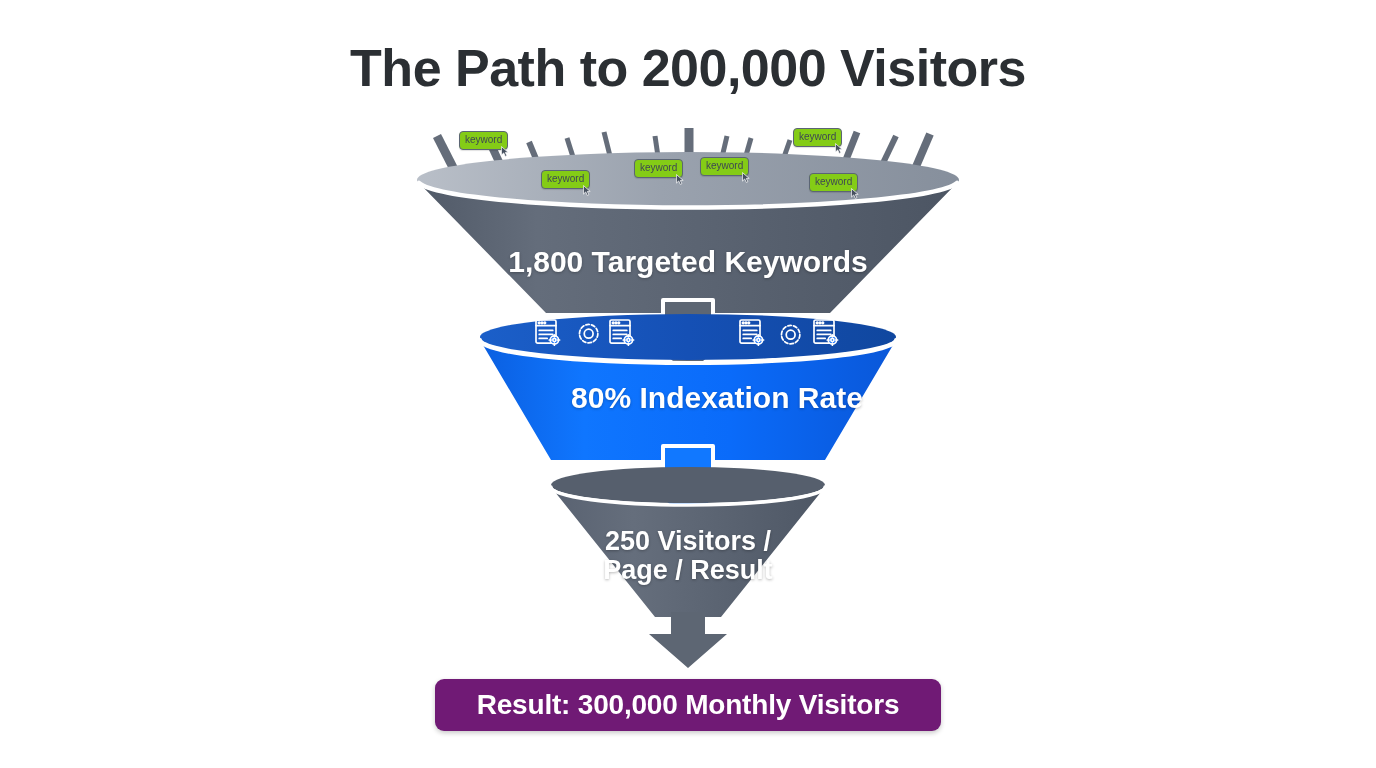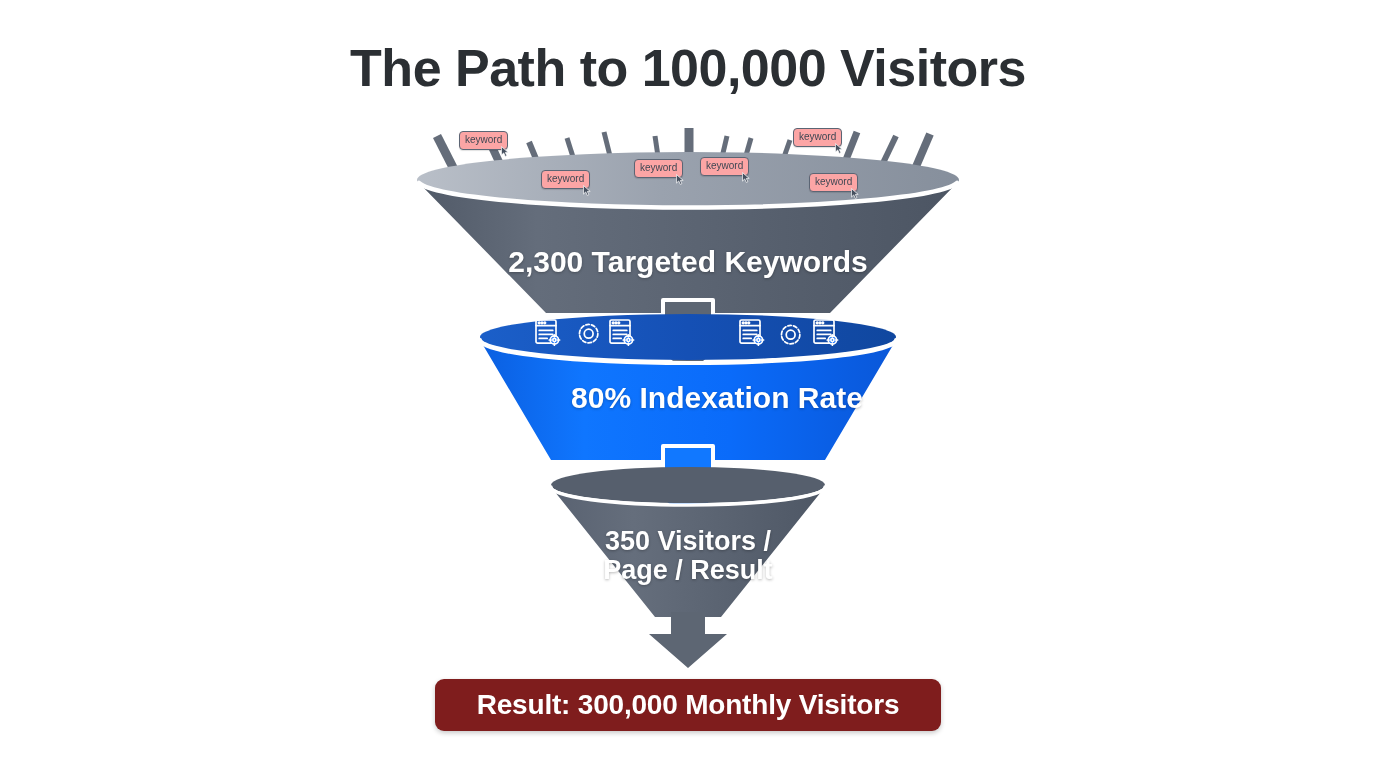--- a/index.html
+++ b/index.html
@@ -36,59 +36,59 @@
     text-shadow:0 1px 3px rgba(0,0,0,0.28);
     pointer-events:none;
   }
   #label-keywords { top:246px; font-size:30px; }
   #label-index    { top:382px; font-size:30px;margin-left:29px; }
   #label-visitors { top:527px; font-size:27px; }
 
   
   .kw {
     position:absolute;
-    background:#fca5a5;
+    background:#84cc16;
     border:1.4px solid #5b6574;
     border-radius:4px;
     color:#3e4753;
     font-size:10px;
     line-height:1;
     padding:3px 5px 4px 5px;
     white-space:nowrap;
     box-shadow:0 1px 1px rgba(0,0,0,0.12);
   }
   .kw .cursor {
     position:absolute;
     right:-3px; bottom:-8px;
     width:9px; height:11px;
   }
 
   
   .result-pill {
     position:absolute;
     left:435px; top:679px;
     width:506px; height:52px;
-    background:#7f1d1d;
+    background:#701a75;
     border-radius:9px;
     display:flex;
     align-items:center;
     justify-content:center;
     color:#ffffff;
     font-size:28px;
     font-weight:700;
     letter-spacing:-0.2px;
     box-shadow:0 2px 5px rgba(0,0,0,0.22);
   }
 </style>
 </head>
 <body>
 
 <div id="stage">
 
-  <div class="title">The Path to 100,000 Visitors</div>
+  <div class="title">The Path to 200,000 Visitors</div>
 
   <svg class="funnel-svg" width="1376" height="768" viewBox="0 0 1376 768">
     <defs>
       <linearGradient id="grayBody" x1="0" y1="0" x2="1" y2="0">
         <stop offset="0%" stop-color="#515a68"></stop>
         <stop offset="22%" stop-color="#646d7b"></stop>
         <stop offset="55%" stop-color="#5a6371"></stop>
         <stop offset="100%" stop-color="#4c5563"></stop>
       </linearGradient>
       <linearGradient id="grayRim" x1="0" y1="0" x2="1" y2="0">
@@ -295,28 +295,28 @@
                A 137 18 0 0 1 551 487 Z" fill="url(#gray3Body)"></path>
 
       <path d="M 551 487 A 137 18 0 0 0 825 487" fill="none" stroke="#ffffff" stroke-width="3.4" stroke-linecap="round"></path>
     </g>
 
     <g>
       <polygon points="671,612 705,612 705,634 727,634 688,668 649,634 671,634" fill="#5d6673"></polygon>
     </g>
   </svg>
 
-  <div class="seg-label" id="label-keywords">2,300 Targeted Keywords</div>
+  <div class="seg-label" id="label-keywords">1,800 Targeted Keywords</div>
 
   <div class="seg-label" id="label-index">
     <div>80% Indexation Rate</div>
   </div>
 
   <div class="seg-label" id="label-visitors">
-    <div>350 Visitors /</div>
+    <div>250 Visitors /</div>
     <div>Page / Result</div>
   </div>
 
   <div id="chips">
       <div class="kw" style="left: 459px; top: 131px;"><span>keyword</span><svg class="cursor" viewBox="0 0 10 12">
           <polygon points="0.5,0.5 0.5,10 3,7.6 4.8,11.5 6.5,10.7 4.8,7 8,7" fill="#46505f" stroke="#ffffff" stroke-width="0.8"></polygon>
         </svg></div>
       <div class="kw" style="left: 541px; top: 170px;"><span>keyword</span><svg class="cursor" viewBox="0 0 10 12">
           <polygon points="0.5,0.5 0.5,10 3,7.6 4.8,11.5 6.5,10.7 4.8,7 8,7" fill="#46505f" stroke="#ffffff" stroke-width="0.8"></polygon>
         </svg></div>

